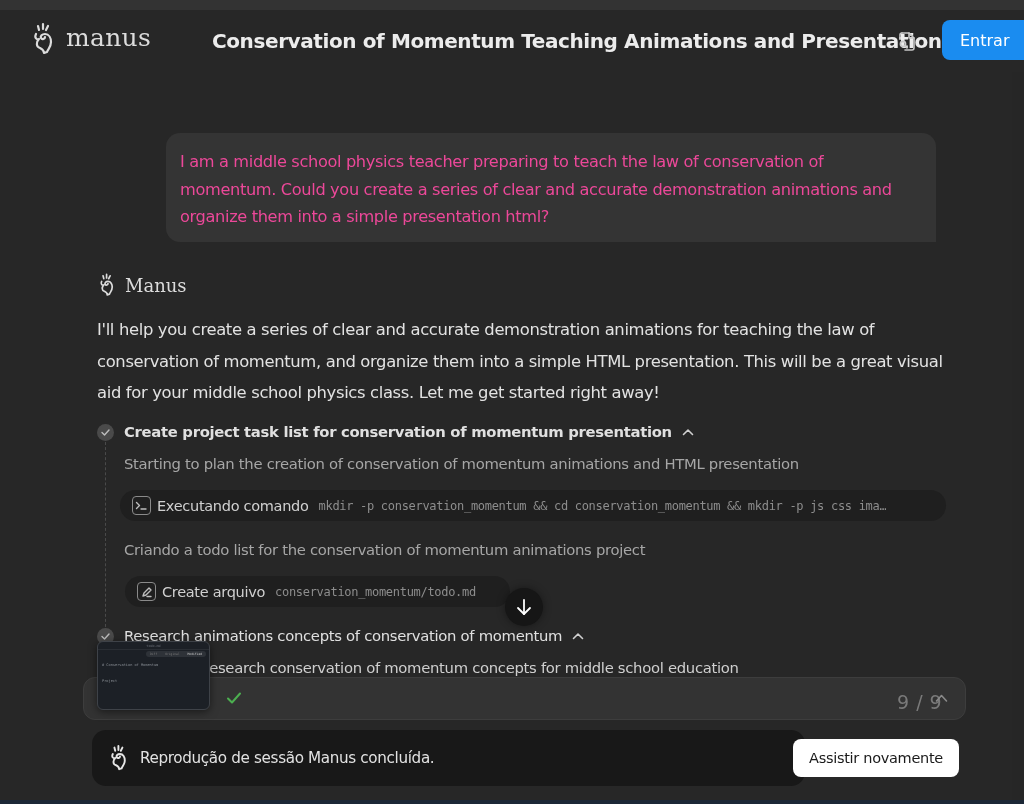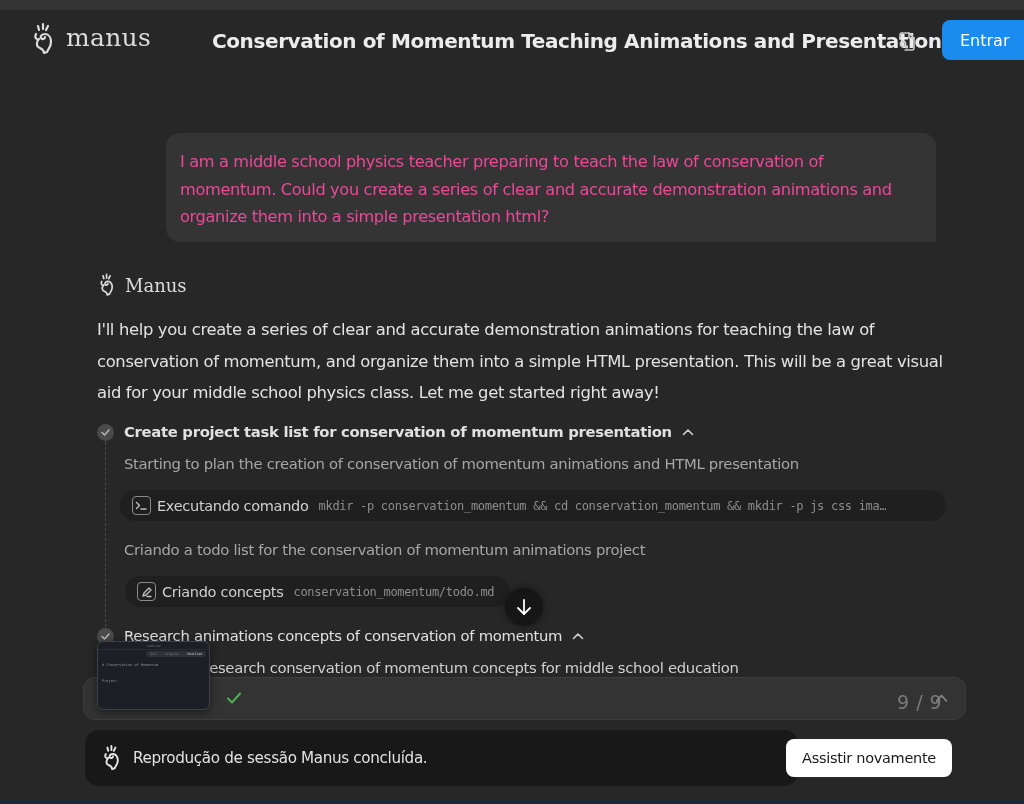--- a/index.html
+++ b/index.html
@@ -124,21 +124,21 @@
     background: #1c2026; border: 1px solid #3e4248; border-radius: 6px;
     overflow: hidden; box-shadow: 0 2px 8px rgba(0,0,0,0.5);
     font-family: "DejaVu Sans Mono", monospace; font-size: 3.6px; color: #8a8f96; line-height: 5.4px;
     cursor: pointer;
   }
   .thumb .t-head { height: 8px; text-align: center; color: #6c7078; font-size: 3.4px; line-height: 8px; border-bottom: 1px solid #2a2e34; }
   .thumb .t-tabs { position: absolute; left: 48px; top: 9px; width: 60px; height: 6px; background: #2e3238; border-radius: 3px; display:flex; justify-content: space-around; color:#777; font-size:3px; line-height:6px; }
   .thumb .t-body { padding: 2px 4px; white-space: pre; }
 
   .footer-bar {
-    position: absolute; left: 85px; top: 730px; width: 713px; height: 56px;
+    position: absolute; left: 92px; top: 730px; width: 713px; height: 56px;
     background: #181818; border-radius: 14px;
   }
   .footer-icon { position: absolute; left: 16px; top: 13px; width: 24px; height: 30px; }
   .footer-text {
     position: absolute; left: 48px; top: 19px; font-size: 15.2px; color: #e2e2e2;
     font-family: "DejaVu Sans", sans-serif; letter-spacing: -0.35px;
   }
   .replay-btn {
     position: absolute; left: 701px; top: 9px; width: 166px; height: 38px;
     background: #ffffff; border-radius: 8px; color: #1a1a1a;
@@ -220,21 +220,21 @@
 
 <div class="step-desc" style="left:124px; top:541px;">Criando a todo list for the conservation of momentum animations project</div>
 
 <div class="tool-chip" style="left:125px; top:576px; width:385px;">
   <span class="tool-icon">
     <svg width="12" height="12" viewBox="0 0 12 12" fill="none" stroke="#bdbdbd" stroke-width="1.4" stroke-linecap="round" stroke-linejoin="round">
         <path d="M2 10 L3 7 L8 2 L10 4 L5 9 Z"></path>
         <path d="M6 10.5 L10 10.5"></path>
       </svg>
   </span>
-  <span>Criando concepts</span>
+  <span>Create arquivo</span>
   <span class="cmd">conservation_momentum/todo.md</span>
 </div>
 
 <div class="scroll-down-btn">
   <svg width="16" height="18" viewBox="0 0 16 18" fill="none" stroke="#ffffff" stroke-width="1.8" stroke-linecap="round" stroke-linejoin="round">
       <path d="M8 2 L8 16"></path>
       <path d="M2 10 L8 16 L14 10"></path>
     </svg>
 </div>
 

